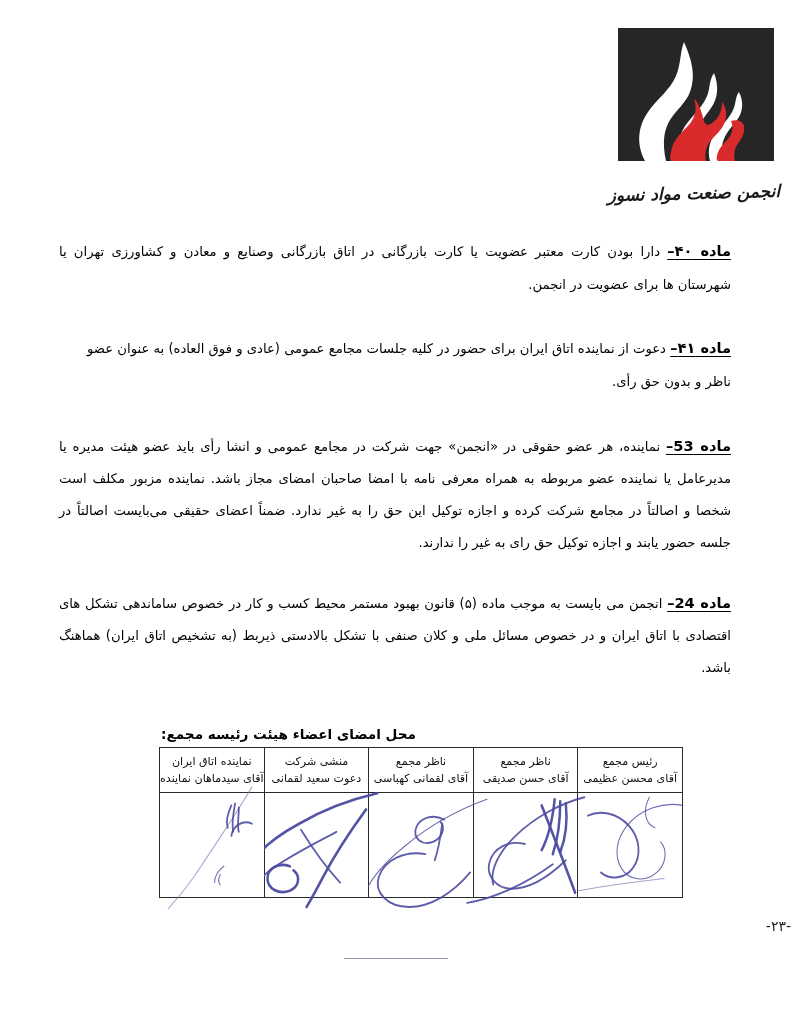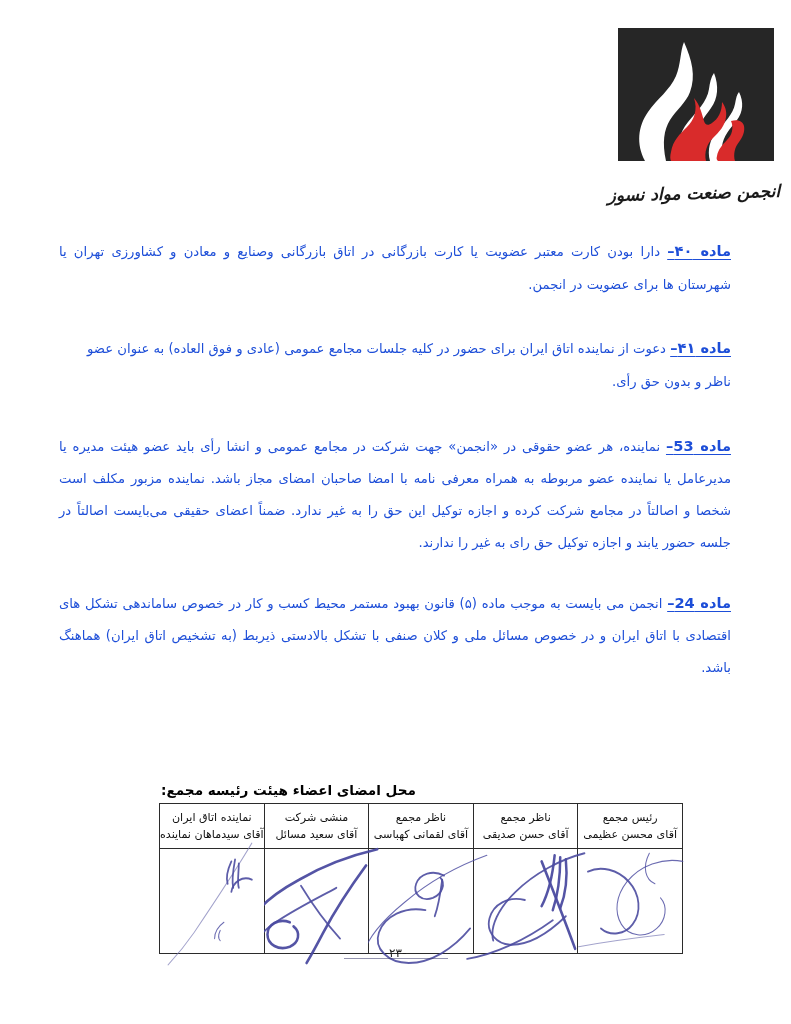--- a/index.html
+++ b/index.html
@@ -58,21 +58,21 @@
     top: 220px;
     right: 60px;
     width: 672px;
   }
   .article {
     margin-bottom: 26px;
     text-align: justify;
     text-align-last: right;
     font-size: 13.2px;
     line-height: 2.42;
-    color: #1d4ed8;
+    color: #000000;
     direction: rtl;
   }
   .article:last-child { margin-bottom: 0; }
   .art-num {
     font-weight: 700;
     font-size: 14.6px;
     text-decoration: underline;
     text-underline-offset: 3px;
     text-decoration-thickness: 1.4px;
     white-space: nowrap;
@@ -81,21 +81,21 @@
 
   
   .art-40 { margin-bottom: 30px; }
   .art-41 { margin-bottom: 30px; margin-left: 28px; }
   .art-42 { margin-bottom: 26px; }
   .art-43 { margin-bottom: 28px; }
 
   
   .sig-section {
     position: absolute;
-    top: 782px;
+    top: 726px;
     right: 108px;
     width: 524px;
     padding-left: 29px;
   }
   .sig-heading {
     font-size: 13.6px;
     font-weight: 700;
     color: #000000;
     text-align: left;
     padding-left: 2px;
@@ -158,25 +158,24 @@
     top: 958px;
     left: 50%;
     transform: translateX(-50%);
     width: 104px;
     height: 1px;
     background: #3a3a6e;
     opacity: .55;
   }
   .page-number {
     position: absolute;
-    top: 946px;
+    top: 918px;
     left: 0;
     width: 100%;
-    text-align: center;
-    font-size: 12px;
+    font-size: 14px;
     color: #1a1a1a;
     letter-spacing: 1px;
   }
 </style>
 </head>
 <body>
 
 <div class="page">
 
   <div class="logo-block">
@@ -251,21 +250,21 @@
           <th>
             <span class="th-role">ناظر مجمع</span>
             <span class="th-name">آقای حسن صدیقی</span>
           </th>
           <th>
             <span class="th-role">ناظر مجمع</span>
             <span class="th-name">آقای لقمانی کهباسی</span>
           </th>
           <th>
             <span class="th-role">منشی شرکت</span>
-            <span class="th-name">آقای سعید مسائل</span>
+            <span class="th-name">دعوت سعید لقمانی</span>
           </th>
           <th>
             <span class="th-role">نماینده اتاق ایران</span>
             <span class="th-name">آقای سیدماهان نماینده</span>
           </th>
         </tr>
       </thead>
       <tbody>
         <tr>
 

